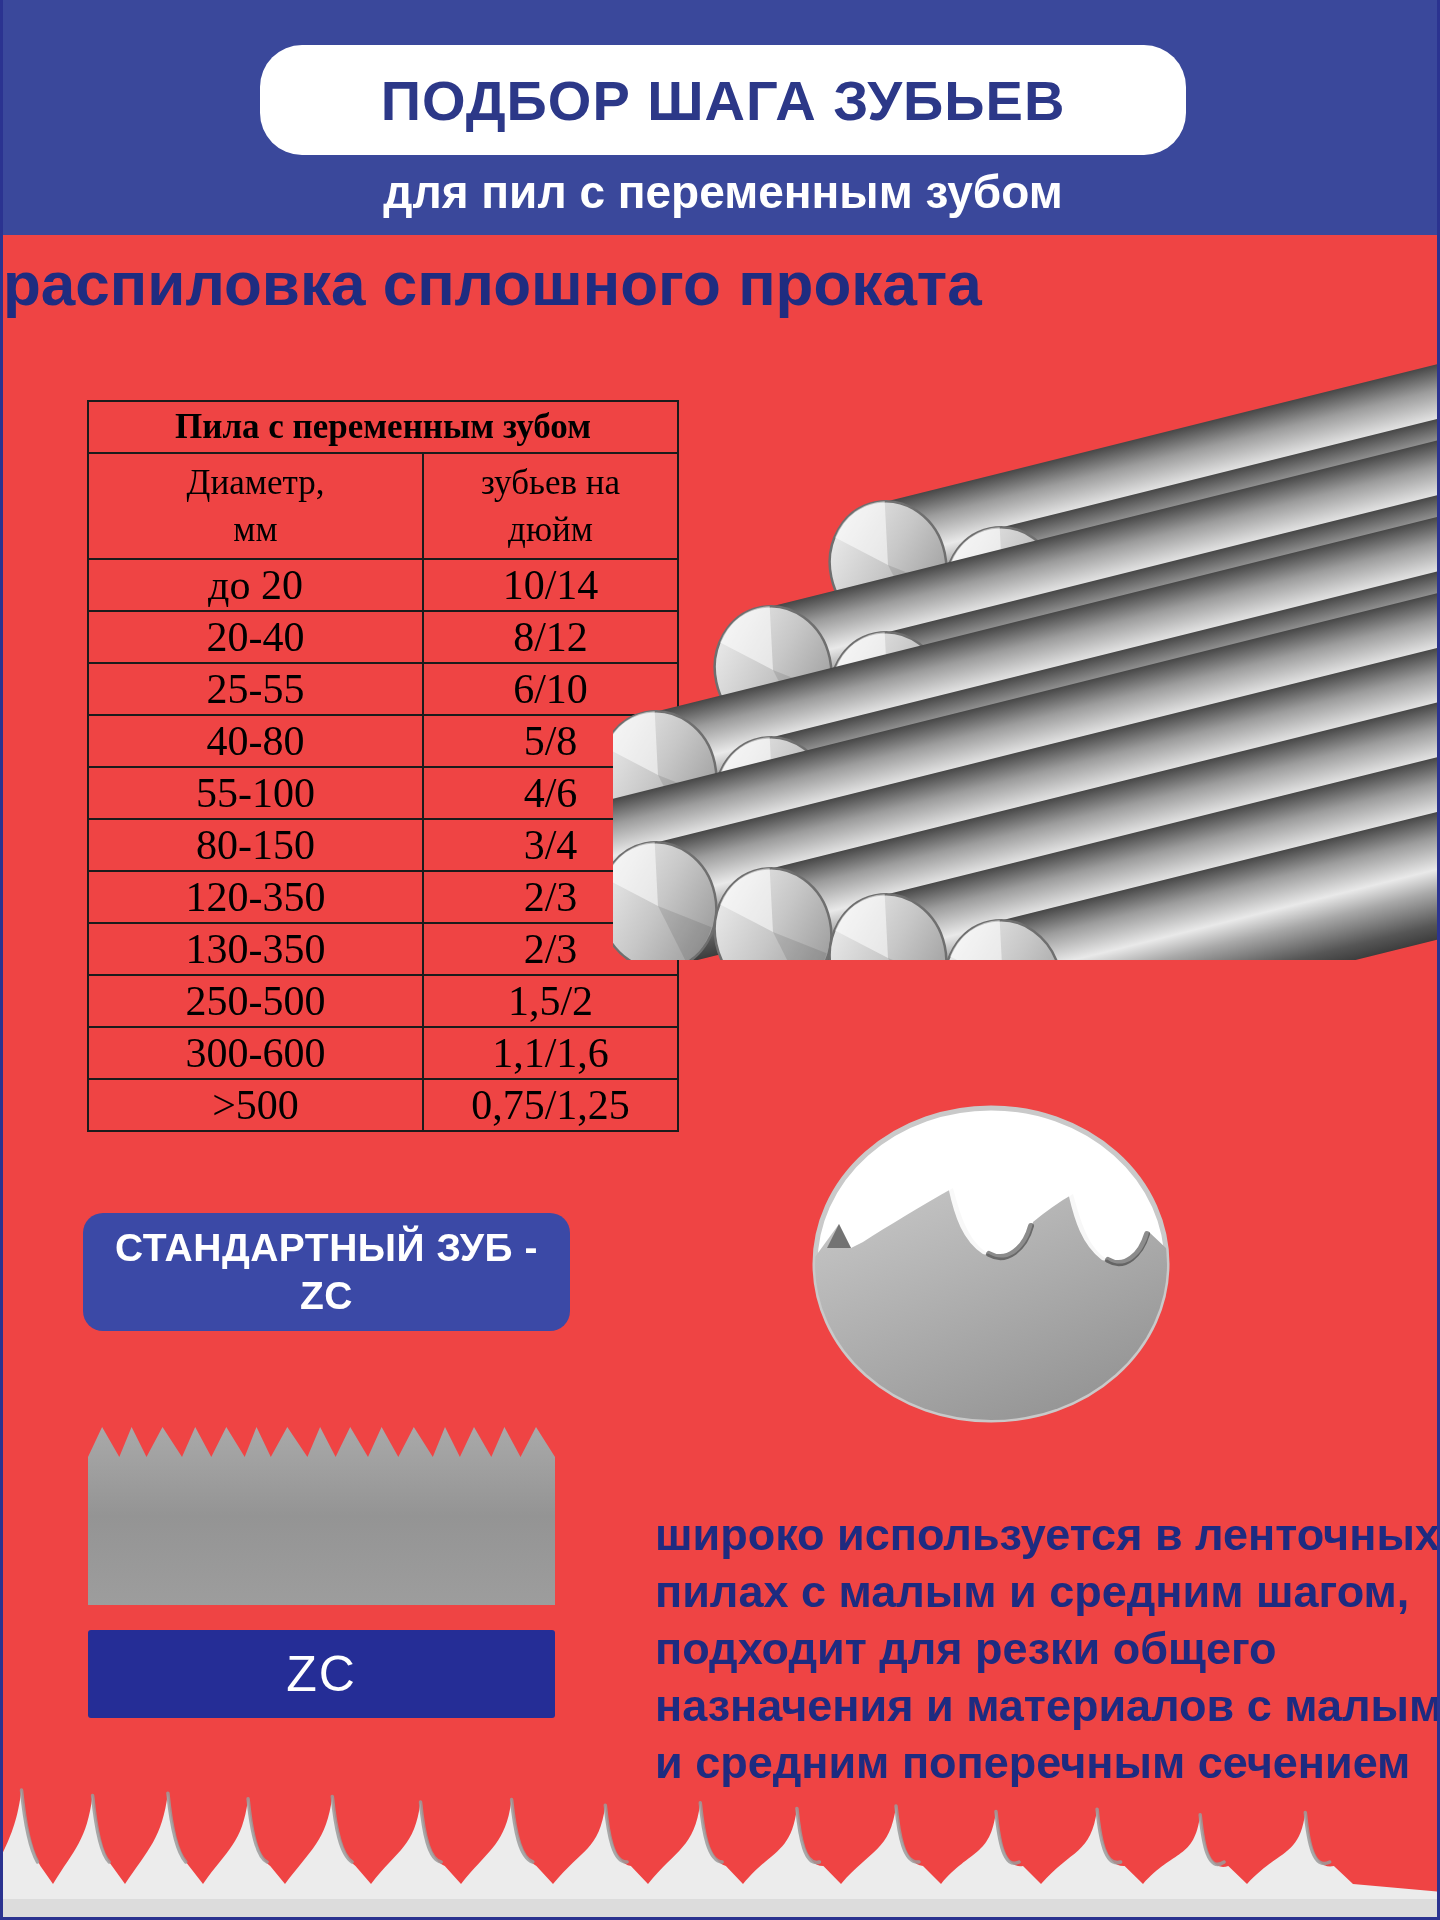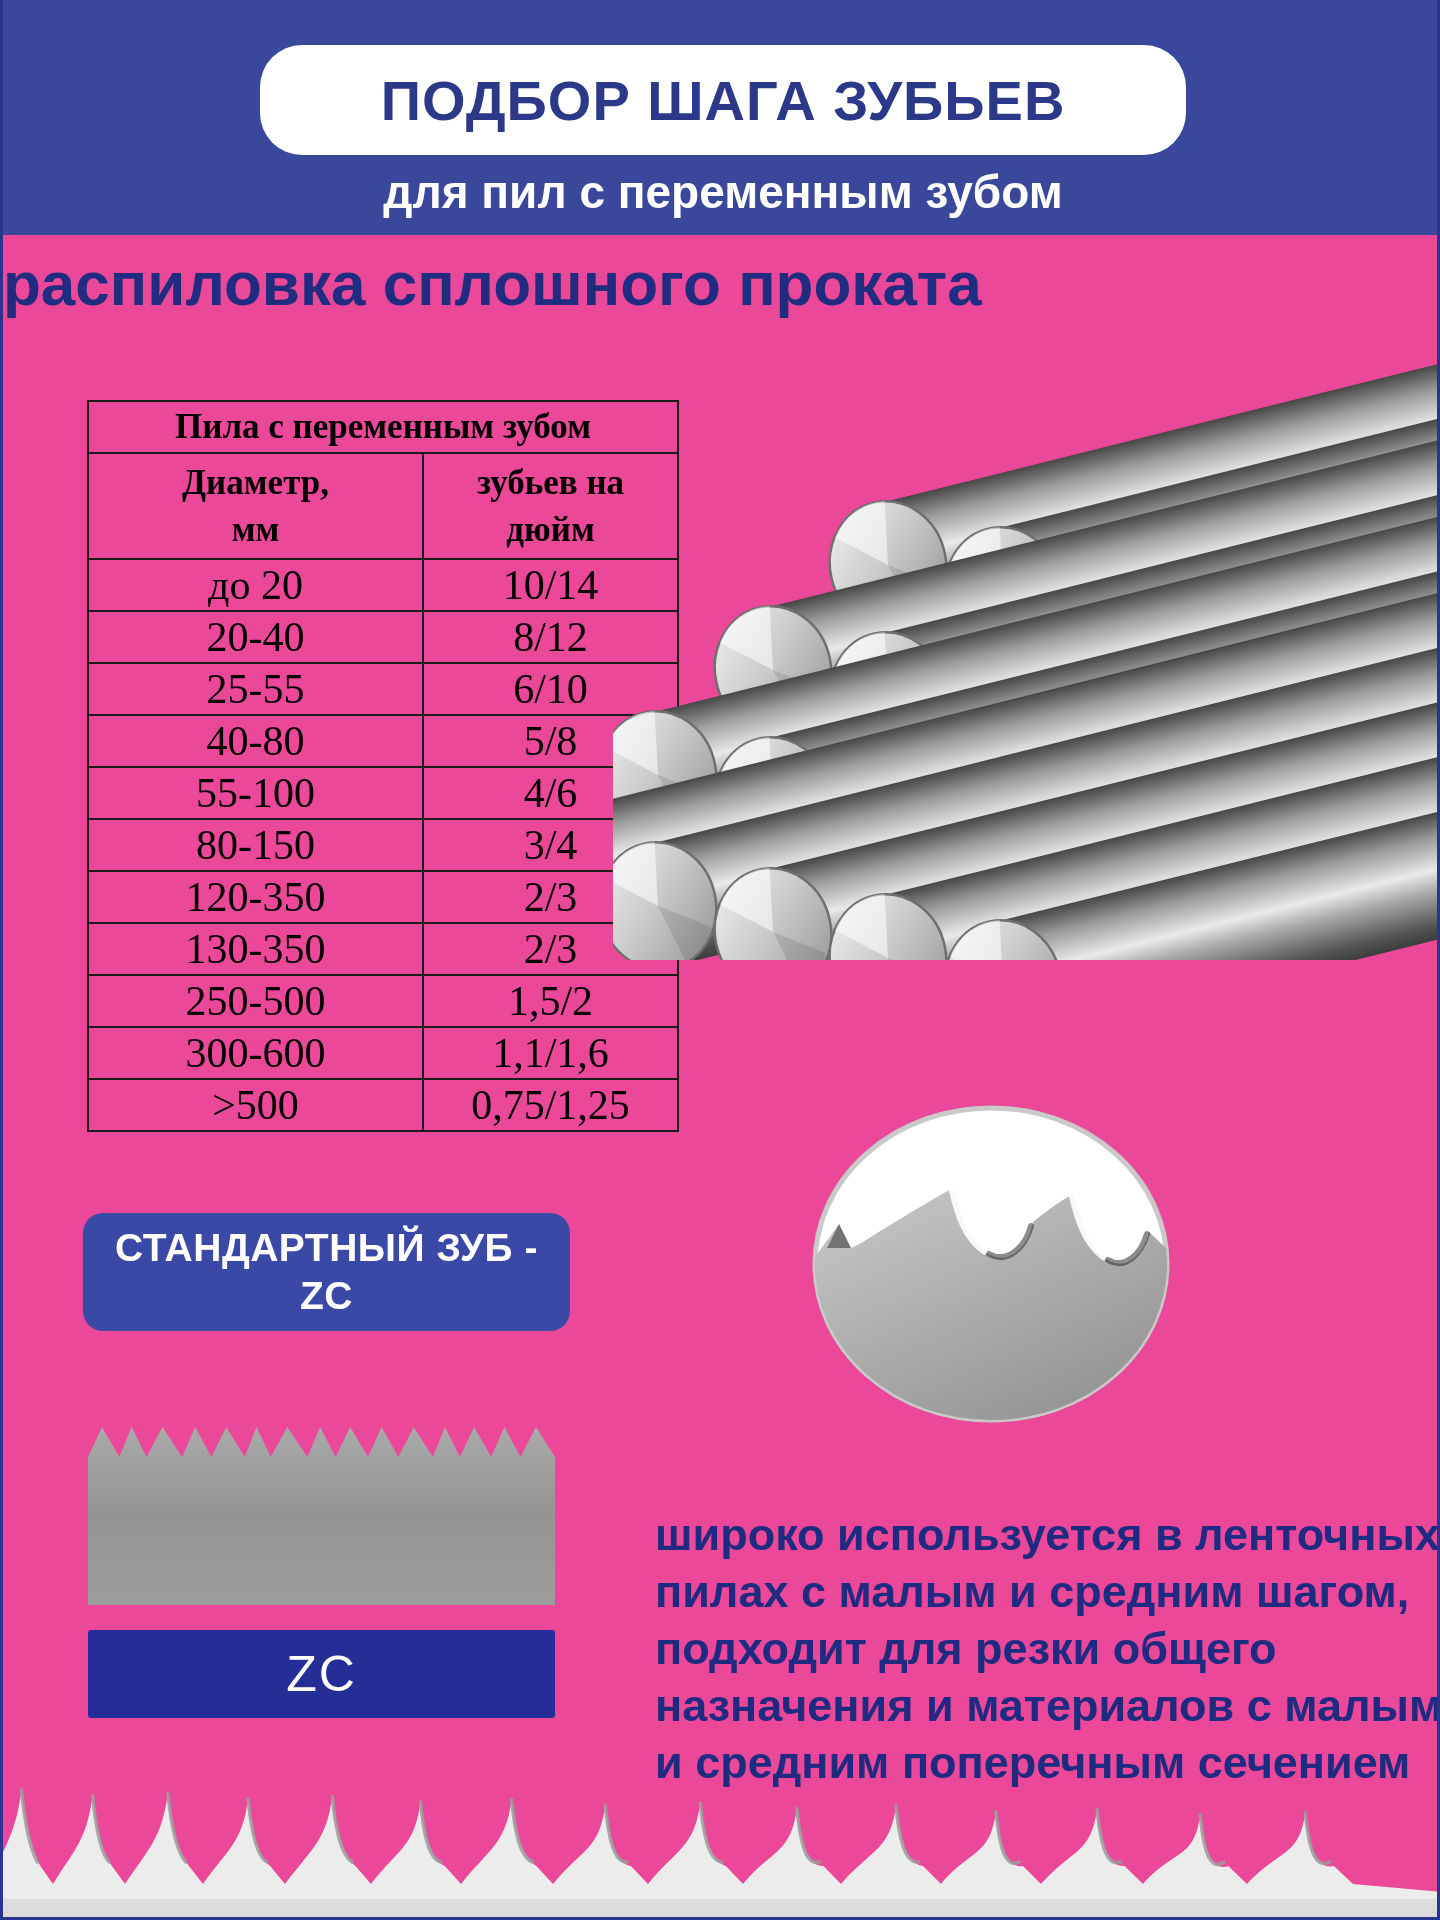--- a/index.html
+++ b/index.html
@@ -1,34 +1,34 @@
 <!DOCTYPE html>
 <html><head>
 <meta charset="utf-8">
 <style>
   html,body{margin:0;padding:0;background:#e8e8e8;}
-  #page{position:relative;width:1440px;height:1920px;background:#ec4899;overflow:hidden;
+  #page{position:relative;width:1440px;height:1920px;background:#ef4444;overflow:hidden;
         font-family:"Liberation Sans",sans-serif;
         border-left:3px solid #2b3390;border-right:3px solid #2b3390;border-bottom:3px solid #2b3390;
         box-sizing:border-box;}
   
   .band{position:absolute;left:-3px;top:0;width:1443px;height:235px;background:#3a489b;}
   .pill{position:absolute;left:257px;top:45px;width:926px;height:110px;background:#ffffff;border-radius:42px;
         display:flex;align-items:center;justify-content:center;}
   .pill-text{font-size:56px;font-weight:700;letter-spacing:1px;color:#2c3888;white-space:nowrap;}
   .subtitle{position:absolute;left:0;top:165px;width:1440px;text-align:center;color:#ffffff;
         font-size:46px;font-weight:700;}
   .section-title{position:absolute;left:0;top:248px;width:1200px;text-align:left;
         color:#1f2c80;font-size:62px;font-weight:700;}
   
   table.pitch{position:absolute;left:84px;top:400px;border-collapse:collapse;
         font-family:"Liberation Serif",serif;color:#000;}
   table.pitch td{border:2.5px solid #1b1b1b;text-align:center;vertical-align:middle;padding:0;}
   td.t-title{width:586px;height:50px;font-weight:700;font-size:35px;}
-  td.t-head{height:104px;font-weight:700;font-size:35px;line-height:1.35;margin-left:28px;}
+  td.t-head{height:104px;font-weight:400;font-size:35px;line-height:1.35;margin-left:28px;}
   td.c1{width:333px;}
   td.c2{width:253px;}
   tr.data td{height:50px;font-size:42px;}
   
   .bars{position:absolute;left:610px;top:330px;width:830px;height:630px;overflow:hidden;}
   .oval{position:absolute;left:800px;top:1096px;width:376px;height:336px;}
   
   .badge{position:absolute;left:80px;top:1213px;width:487px;height:118px;background:#3b49a6;border-radius:20px;
         display:flex;align-items:center;justify-content:center;text-align:center;}
   .badge-text{color:#ffffff;font-size:39px;font-weight:700;line-height:1.22;letter-spacing:0.5px;}

